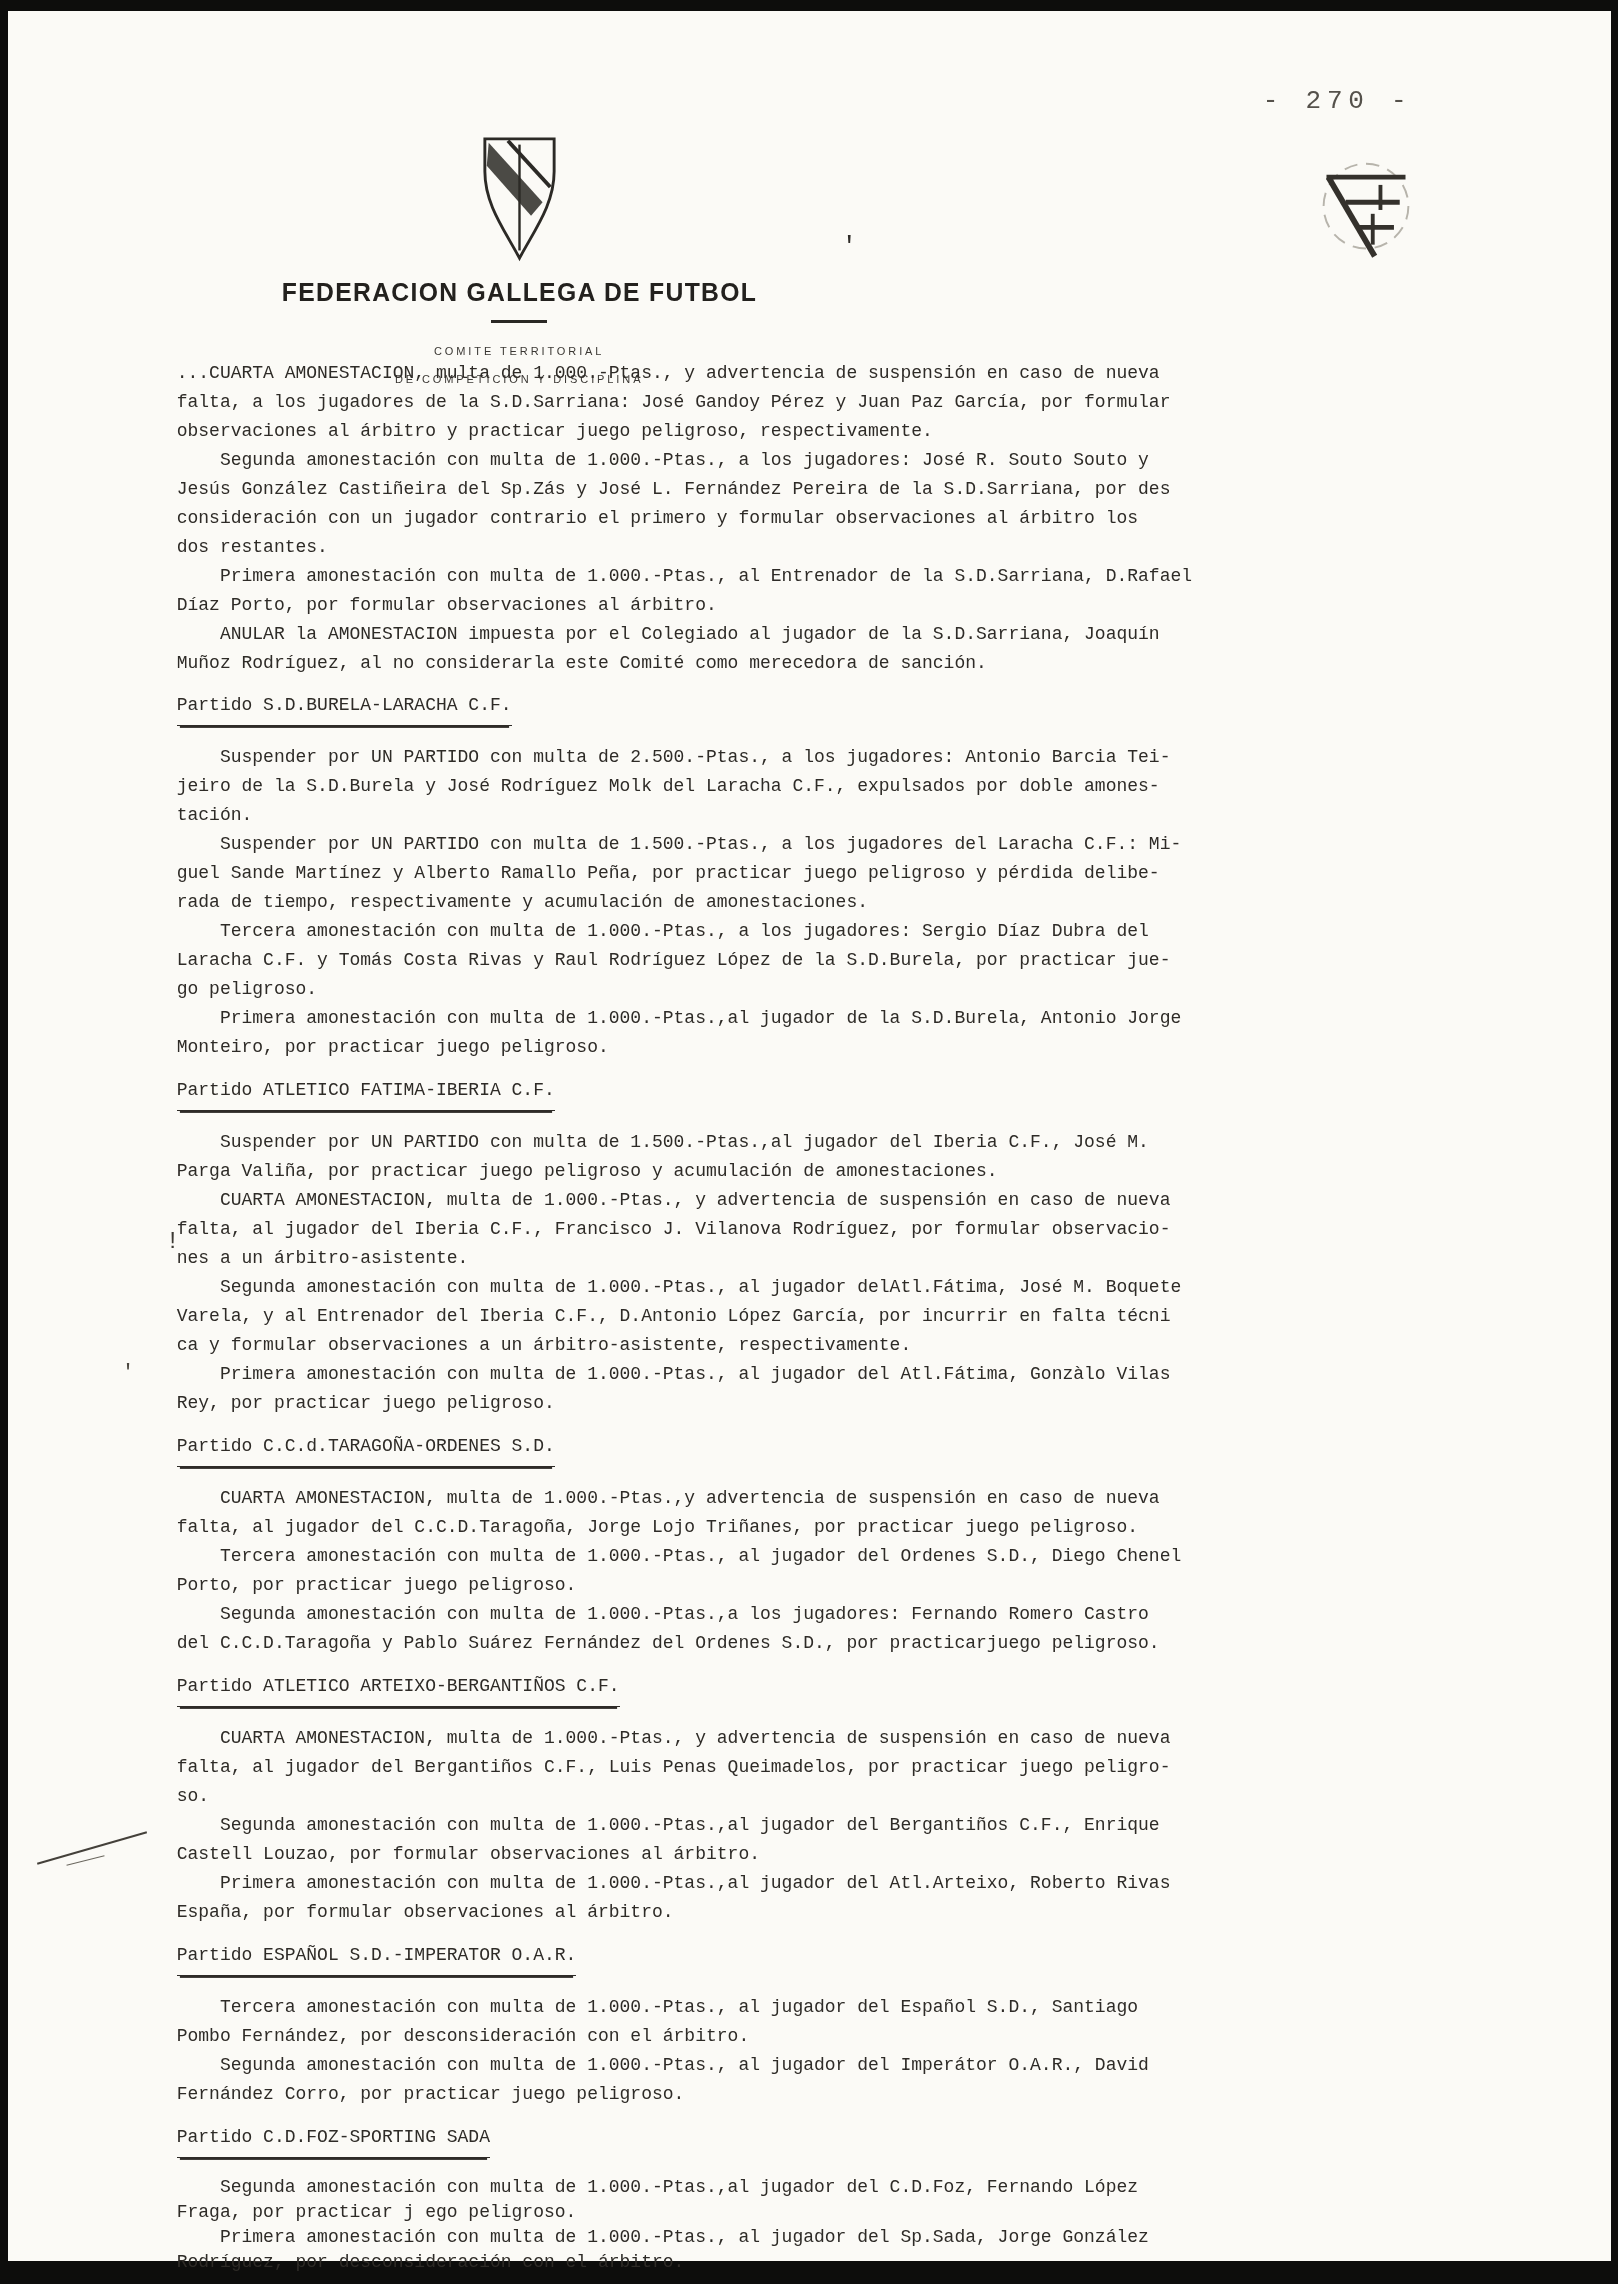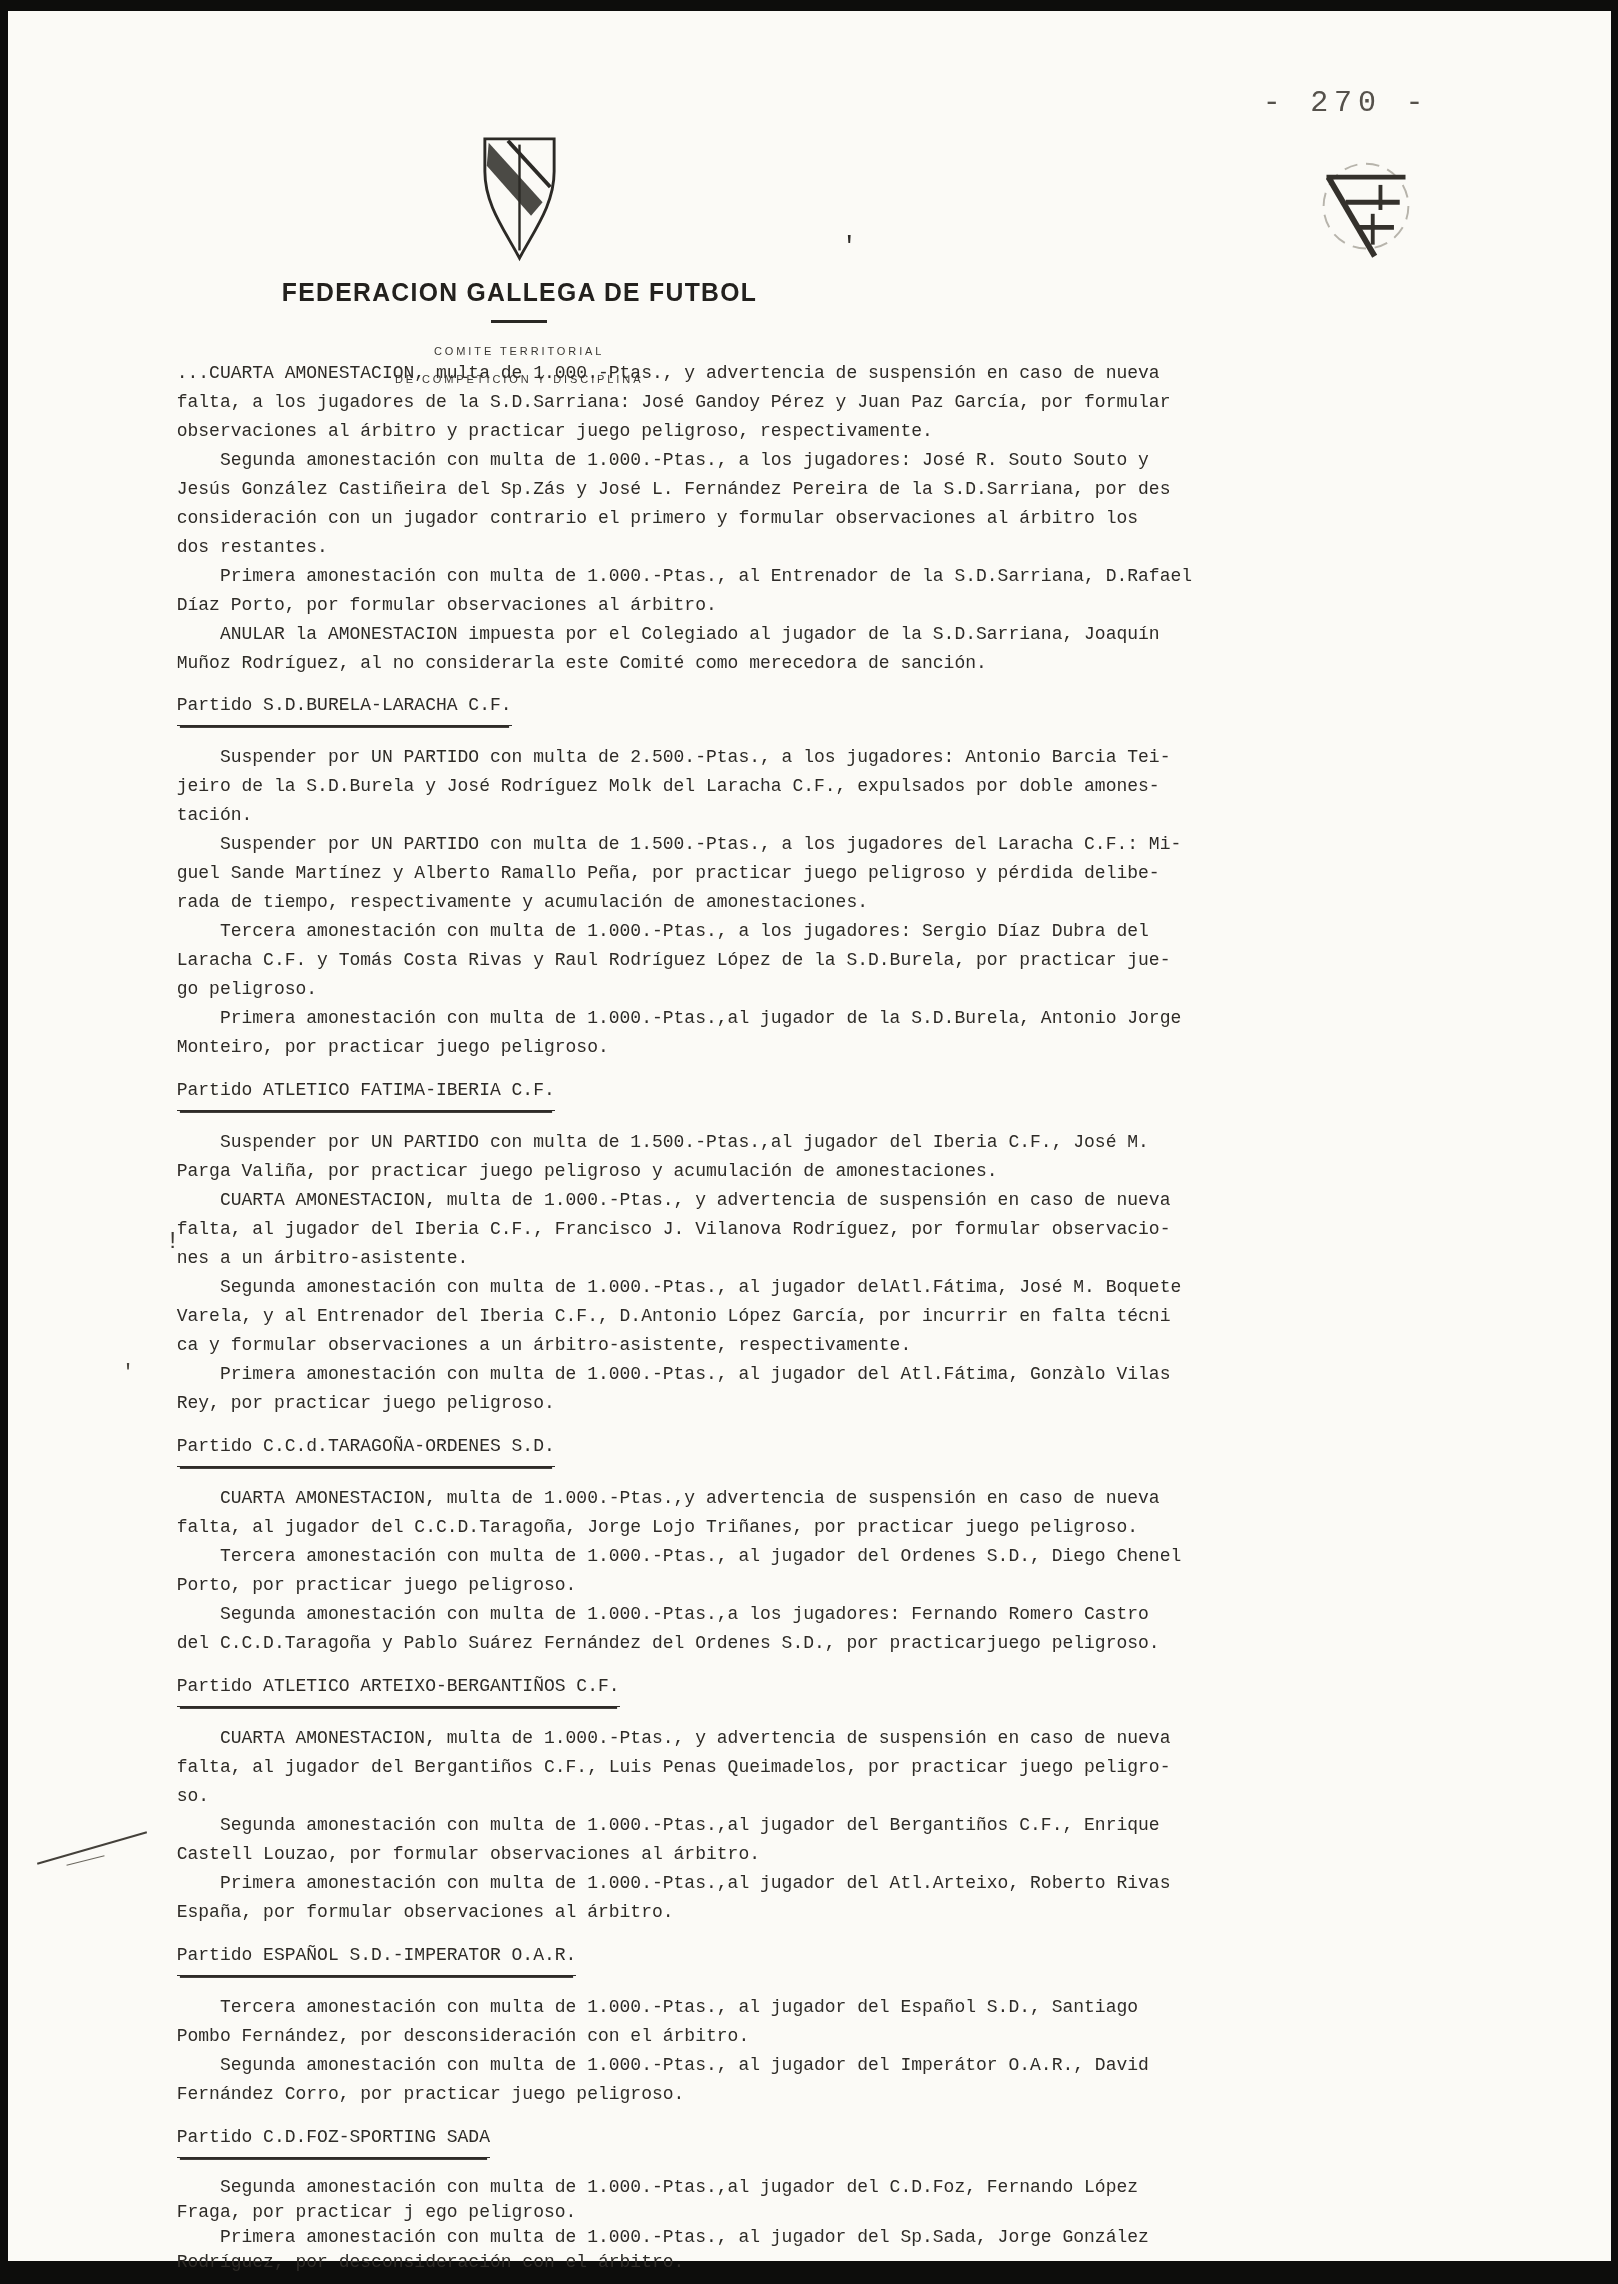--- a/index.html
+++ b/index.html
@@ -2,21 +2,21 @@
 <html><head>
 <meta charset="utf-8">
 <style>
   html,body{margin:0;padding:0;background:#0a0a0a;}
   body{width:1618px;height:2284px;position:relative;overflow:hidden;
        font-family:"Liberation Mono","DejaVu Sans Mono",monospace;}
   .scan-frame{position:absolute;inset:0;background:#0d0d0c;}
   .page{position:absolute;left:7.7px;top:10.6px;right:6.8px;bottom:23px;
         background:#fbfaf6;color:#2e2b27;}
   
-  .page-number{position:absolute;top:75px;left:1255px;font-size:30px;
+  .page-number{position:absolute;top:75px;left:1255px;font-size:26px;
                letter-spacing:5.8px;color:#55514b;white-space:pre;}
   
   .letterhead{position:absolute;top:124px;left:241px;width:541px;text-align:center;}
   .crest{display:block;margin:0 auto 15.4px auto;}
   .org-name{font-family:"Liberation Sans","DejaVu Sans",sans-serif;font-weight:700;
             font-size:26px;letter-spacing:1.4px;color:#23211e;transform:scaleX(.95);
             white-space:nowrap;}
   .lh-rule{width:56px;height:3.9px;background:#2a2824;margin:11.6px auto 13.5px auto;}
   .committee{font-family:"Liberation Sans","DejaVu Sans",sans-serif;font-size:11px;
              letter-spacing:2.9px;color:#3a3733;font-weight:400;line-height:28px;

